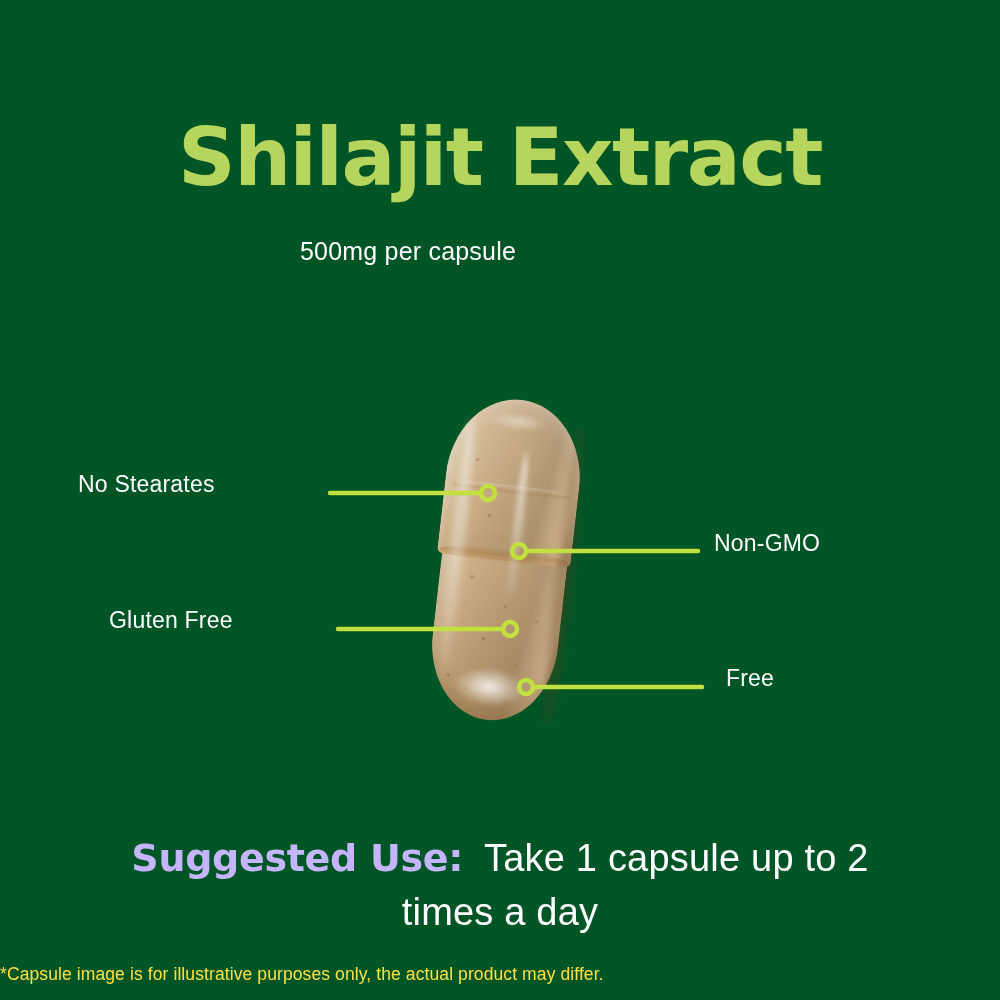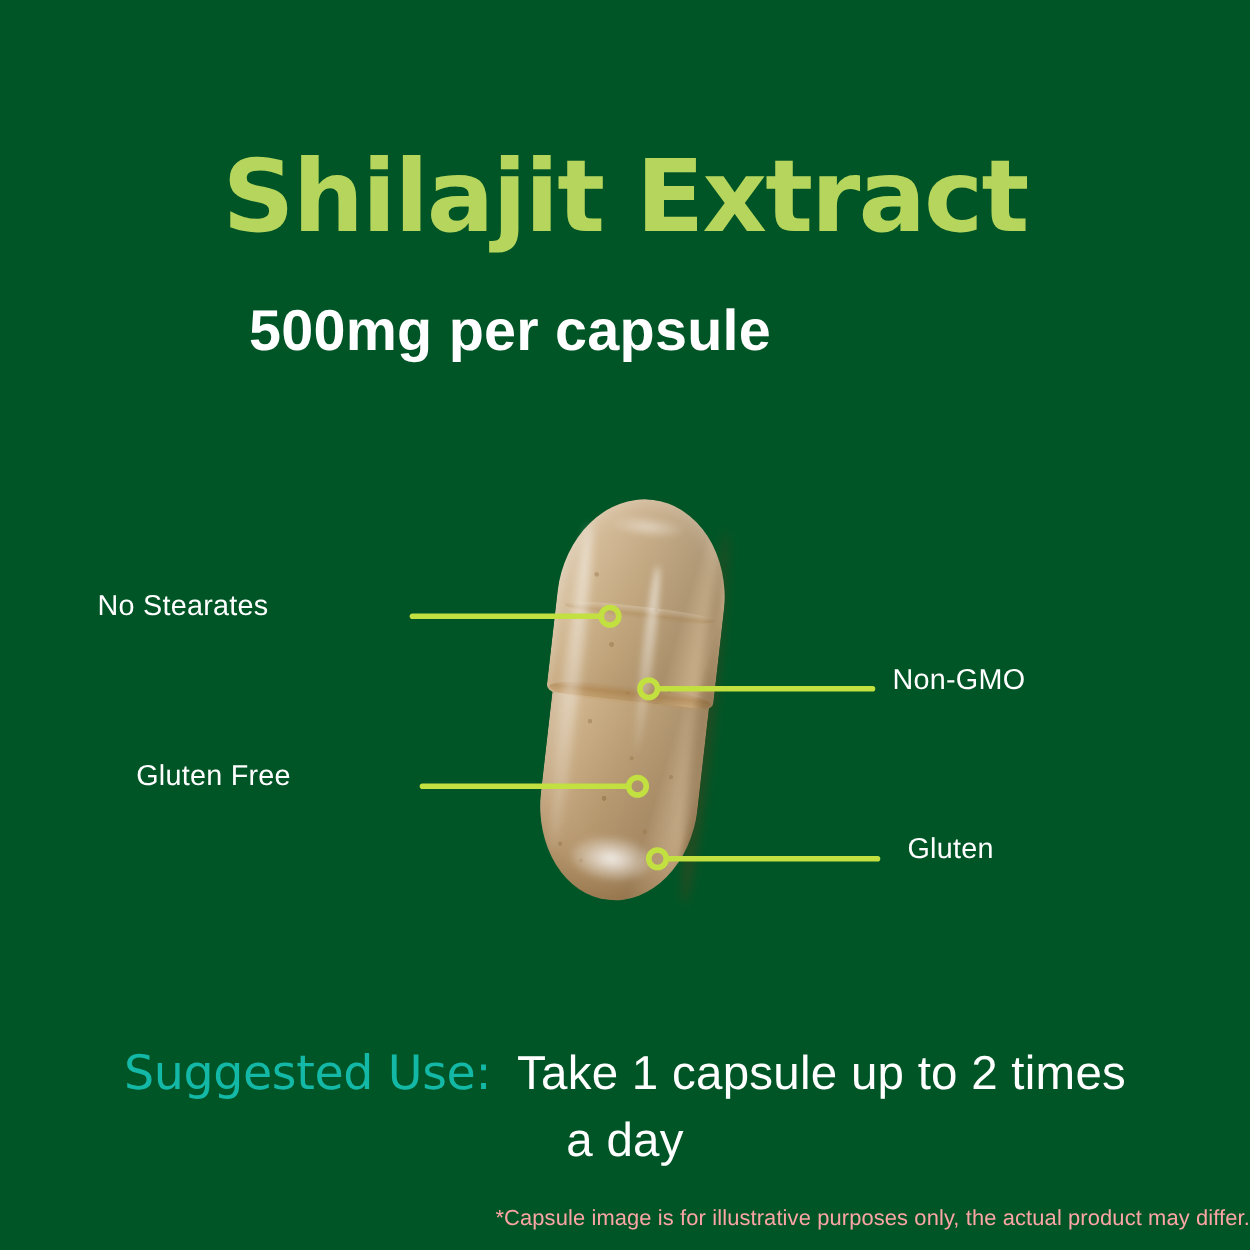--- a/index.html
+++ b/index.html
@@ -32,22 +32,22 @@
     color: #b6d55c;
     line-height: 1.05;
     white-space: nowrap;
   }
   .subtitle {
     position: absolute;
     top: 205px;
     left: 0;
     width: 816px;
     text-align: center;
-    font-size: 46px;
-    font-weight: 700;
+    font-size: 25px;
+    font-weight: 400;
     color: #ffffff;
     letter-spacing: 0.2px;
     white-space: nowrap;
   }
 
   
   .capsule-stage {
     position: absolute;
     left: 395px;
     top: 355px;
@@ -246,38 +246,38 @@
     top: 800px;
     width: 820px;
     text-align: center;
     font-size: 38px;
     line-height: 1.42;
     color: #ffffff;
     font-weight: 400;
   }
   .suggested .su-label {
     font-family: "DejaVu Sans", sans-serif;
-    font-weight: 400;
-    color: #14b8a6;
+    font-weight: 700;
+    color: #c4b5fd;
     letter-spacing: -0.3px;
   }
   .suggested .su-text {
     letter-spacing: 0.2px;
     text-align: right;
   }
 
   
   .footer-note {
     position: absolute;
     left: 0;
     top: 932px;
     width: 1000px;
-    text-align: right;
+    text-align: left;
     font-size: 17.5px;
-    color: #fca5a5;
+    color: #fde047;
     letter-spacing: 0.1px;
     white-space: nowrap;
   }
 </style>
 </head>
 <body>
 
 <div id="canvas">
 
   <div class="title">Shilajit Extract</div>
@@ -308,21 +308,21 @@
         <line x1="528" y1="519" x2="698" y2="519" stroke="#c2e03f"></line>
         <circle cx="519" cy="519" r="7" stroke="#c2e03f" stroke-width="4.5" fill="none"></circle>
         <line x1="535" y1="655" x2="702" y2="655" stroke="#c2e03f"></line>
         <circle cx="526" cy="655" r="7" stroke="#c2e03f" stroke-width="4.5" fill="none"></circle>
       </g>
   </svg>
 
   <div class="callout-label lbl-no-stearates">No Stearates</div>
   <div class="callout-label lbl-non-gmo">Non-GMO</div>
   <div class="callout-label lbl-gluten-free">Gluten Free</div>
-  <div class="callout-label lbl-vegan">Gluten</div>
+  <div class="callout-label lbl-vegan">Free</div>
 
   <div class="suggested">
     <span class="su-label">Suggested Use:</span><span class="su-text">&nbsp; </span><span class="su-text">Take 1 capsule up to 2 times a day</span>
   </div>
 
   <div class="footer-note">*Capsule image is for illustrative purposes only, the actual product may differ.</div>
 
 </div>
 
 </body></html>

